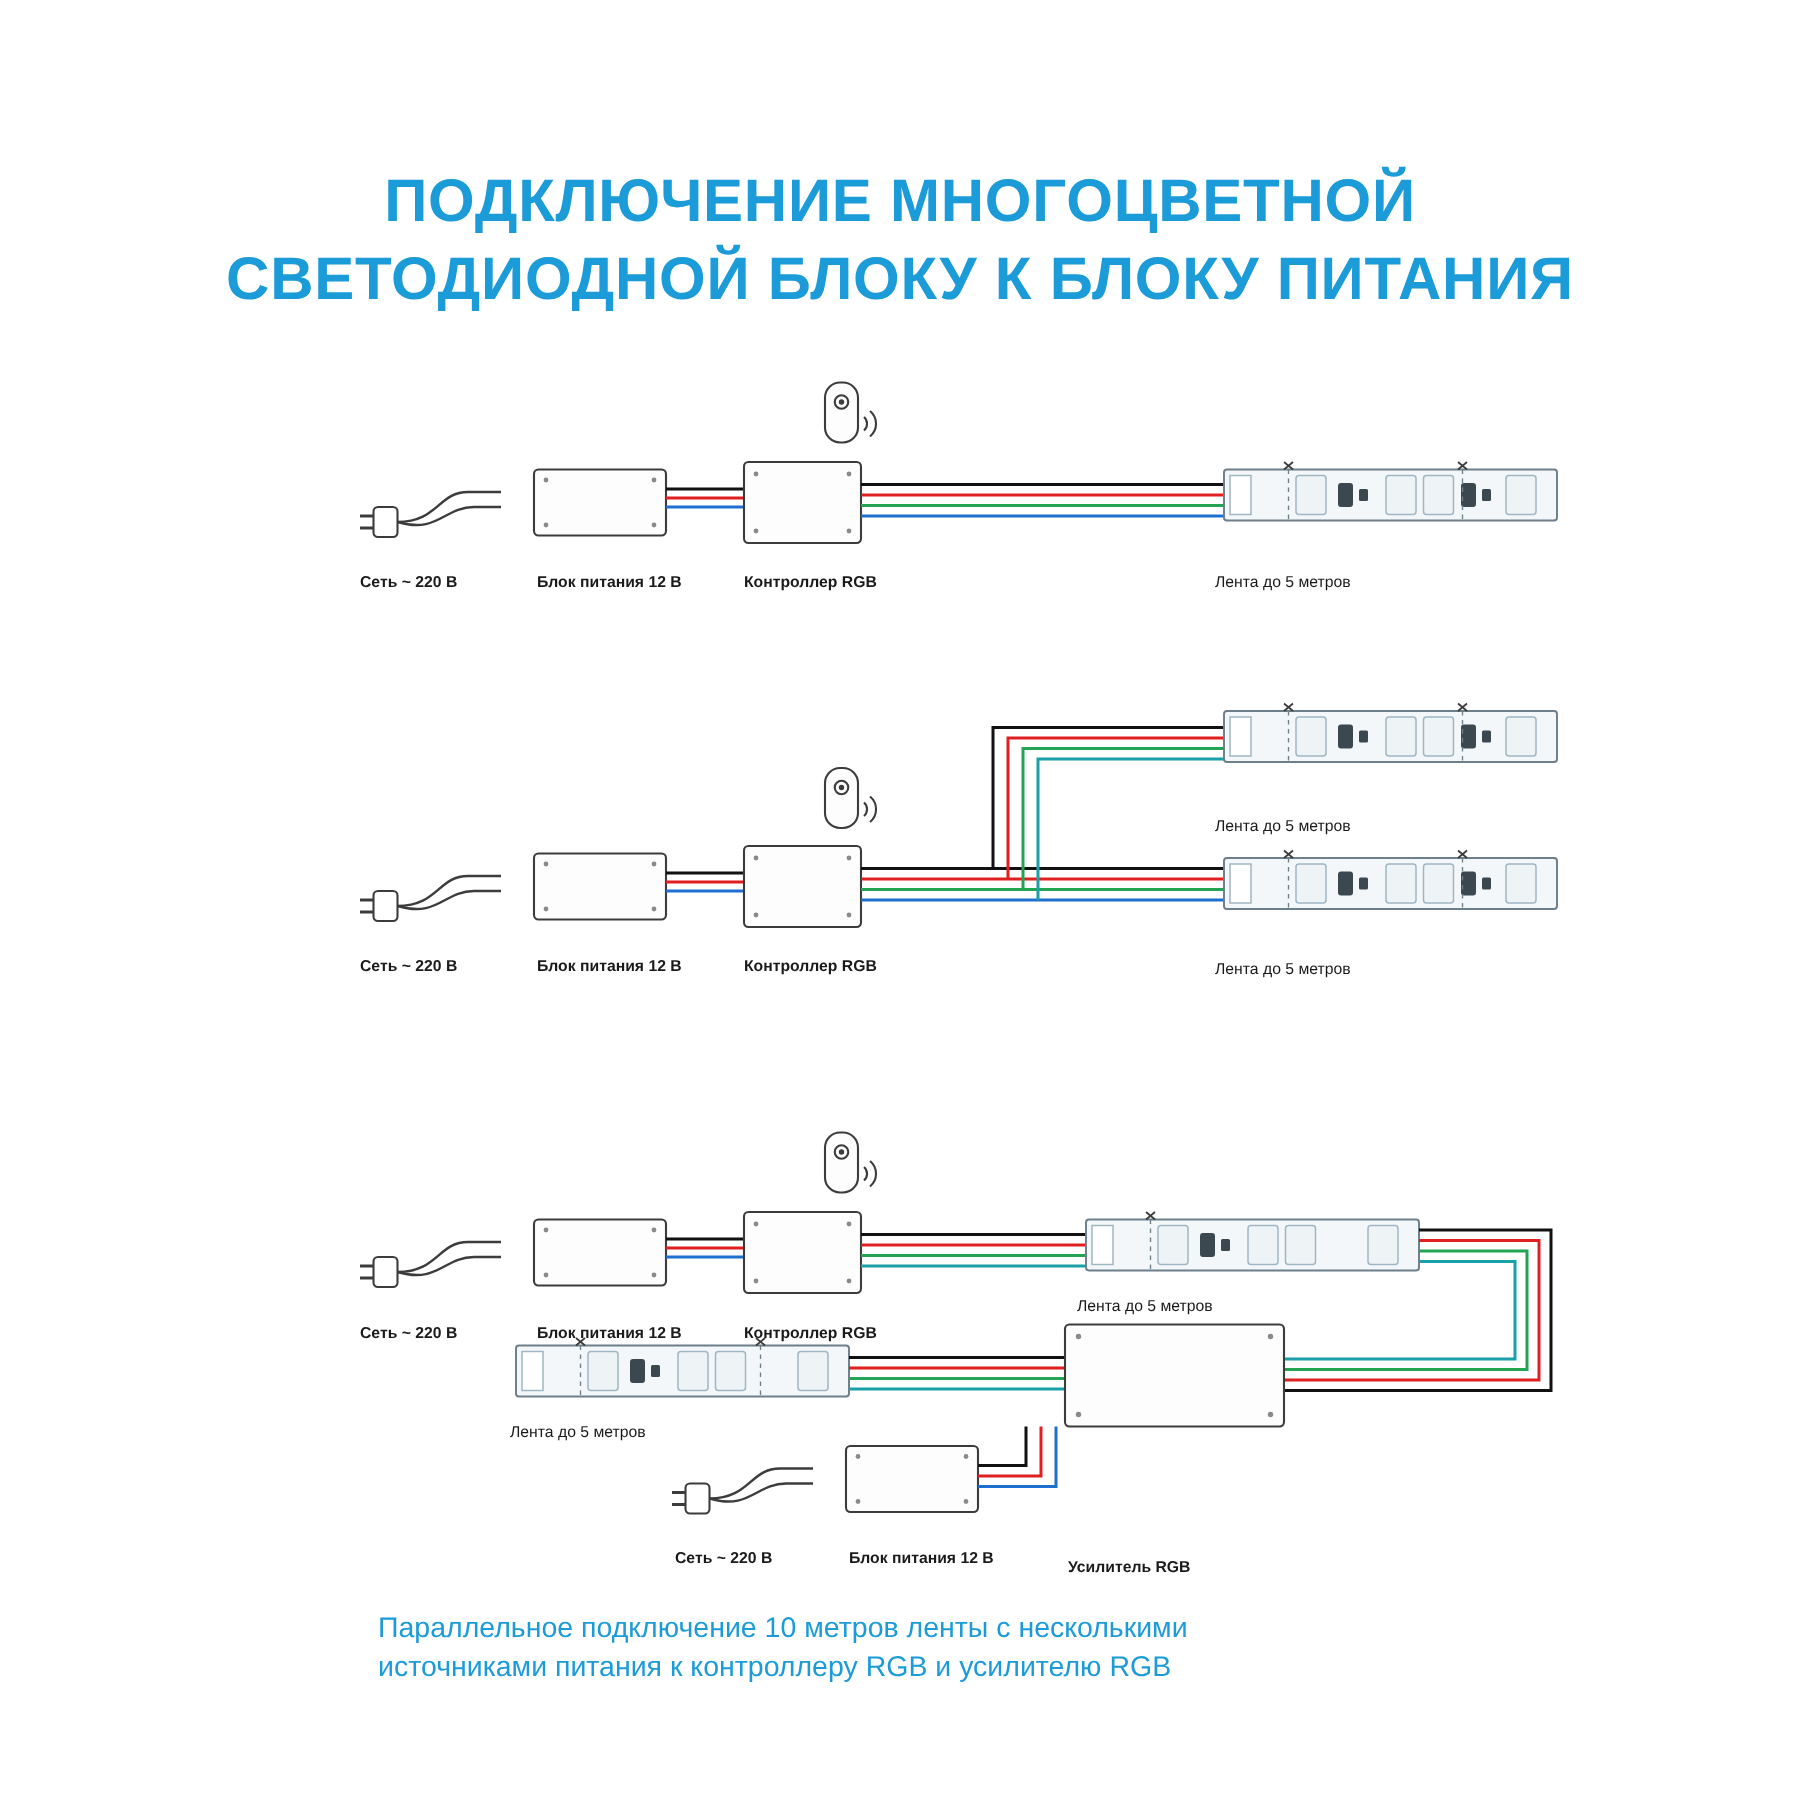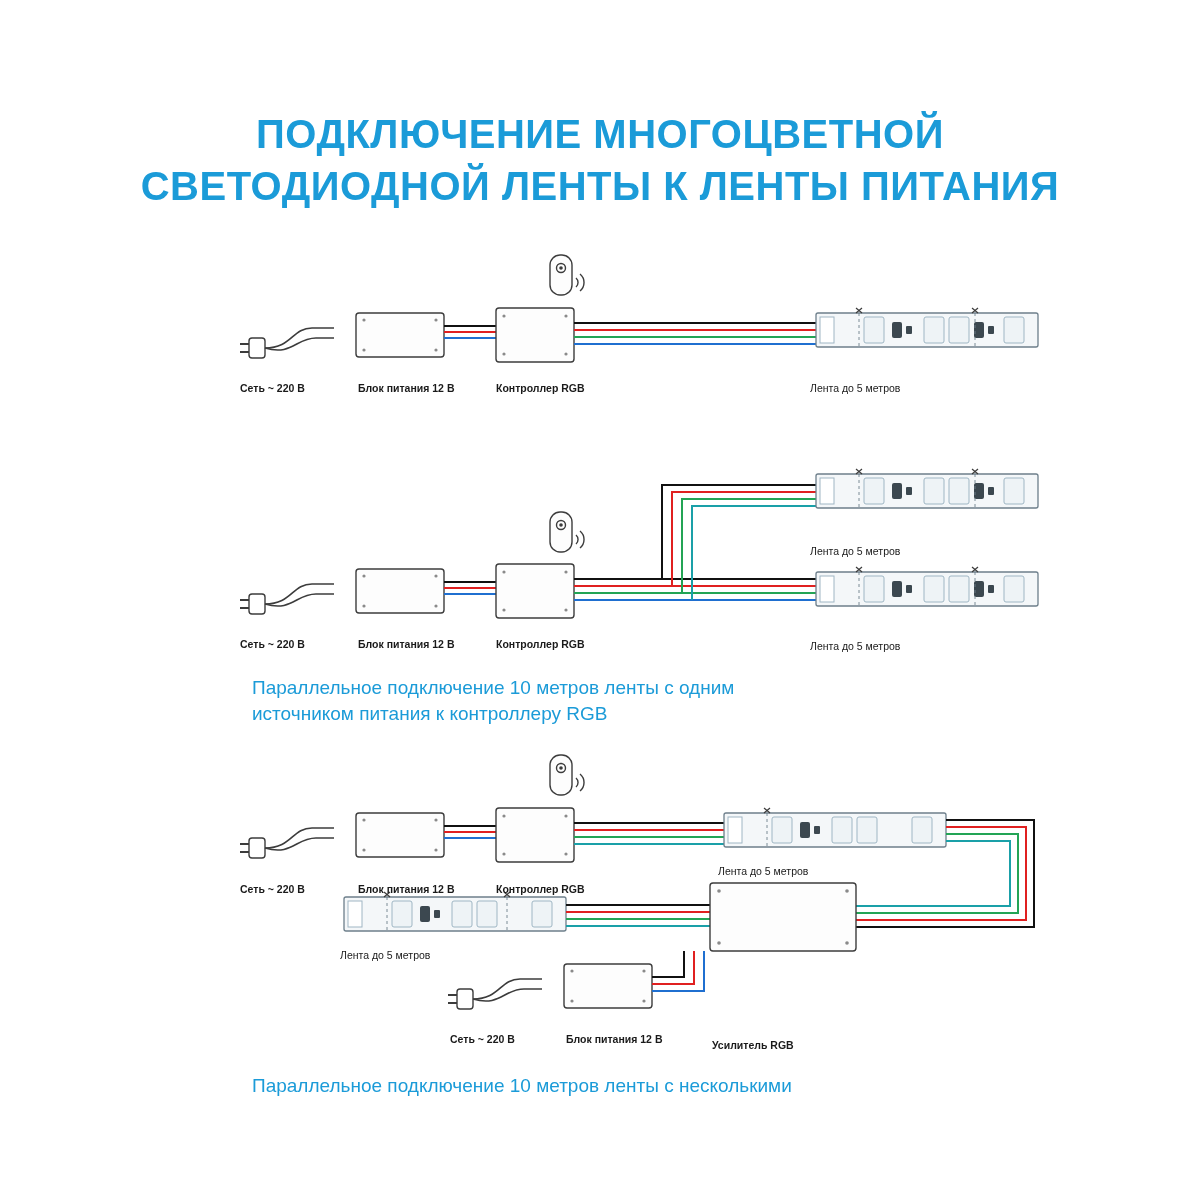--- a/index.html
+++ b/index.html
@@ -65,21 +65,21 @@
 
   svg { display: block; overflow: visible; }
 </style>
 </head>
 <body>
 
 <div class="page">
 
   <div class="title">
     <span class="line">ПОДКЛЮЧЕНИЕ МНОГОЦВЕТНОЙ</span>
-    <span class="line">СВЕТОДИОДНОЙ ЛЕНТЫ К ЛЕНТЫ ПИТАНИЯ</span>
+    <span class="line">СВЕТОДИОДНОЙ БЛОКУ К БЛОКУ ПИТАНИЯ</span>
   </div>
 
   <div class="diagram" style="top:260px;height:210px;">
 
     <svg width="1200" height="160" style="position:absolute;left:0;top:0">
 
       <g>
         <rect x="205" y="78" width="16" height="20" rx="3" fill="#ffffff" stroke="#3c3c3c" stroke-width="1.4"></rect>
         <line x1="196" y1="84" x2="205" y2="84" stroke="#3c3c3c" stroke-width="2"></line>
         <line x1="196" y1="92" x2="205" y2="92" stroke="#3c3c3c" stroke-width="2"></line>
@@ -234,24 +234,20 @@
         <line x1="931" y1="82" x2="931" y2="116" stroke="#6d7f8b" stroke-width="0.9" stroke-dasharray="3 3"></line>
       </g>
     </svg>
 
     <span class="plabel reg" style="left:766px;top:55px;">Лента до 5 метров</span>
     <span class="plabel reg" style="left:766px;top:150px;">Лента до 5 метров</span>
     <span class="plabel" style="left:196px;top:148px;">Сеть ~ 220 В</span>
     <span class="plabel" style="left:314px;top:148px;">Блок питания 12 В</span>
     <span class="plabel" style="left:452px;top:148px;">Контроллер RGB</span>
 
-    <div class="caption" style="top:185px;">
-      <span class="cl">Параллельное подключение 10 метров ленты с одним</span>
-      <span class="cl">источником питания к контроллеру RGB</span>
-    </div>
   </div>
 
   <div class="diagram" style="top:755px;height:350px;">
 
     <svg width="1200" height="300" style="position:absolute;left:0;top:0">
 
       <g>
         <rect x="205" y="83" width="16" height="20" rx="3" fill="#ffffff" stroke="#3c3c3c" stroke-width="1.4"></rect>
         <line x1="196" y1="89" x2="205" y2="89" stroke="#3c3c3c" stroke-width="2"></line>
         <line x1="196" y1="97" x2="205" y2="97" stroke="#3c3c3c" stroke-width="2"></line>
@@ -358,16 +354,17 @@
     <span class="plabel reg" style="left:296px;top:194px;">Лента до 5 метров</span>
     <span class="plabel" style="left:196px;top:128px;">Сеть ~ 220 В</span>
     <span class="plabel" style="left:314px;top:128px;">Блок питания 12 В</span>
     <span class="plabel" style="left:452px;top:128px;">Контроллер RGB</span>
     <span class="plabel" style="left:406px;top:278px;">Сеть ~ 220 В</span>
     <span class="plabel" style="left:522px;top:278px;">Блок питания 12 В</span>
     <span class="plabel" style="left:668px;top:284px;">Усилитель RGB</span>
 
     <div class="caption" style="top:318px;">
       <span class="cl">Параллельное подключение 10 метров ленты с несколькими</span>
+      <span class="cl">источниками питания к контроллеру RGB и усилителю RGB</span>
     </div>
   </div>
 
 </div>
 
 </body></html>

